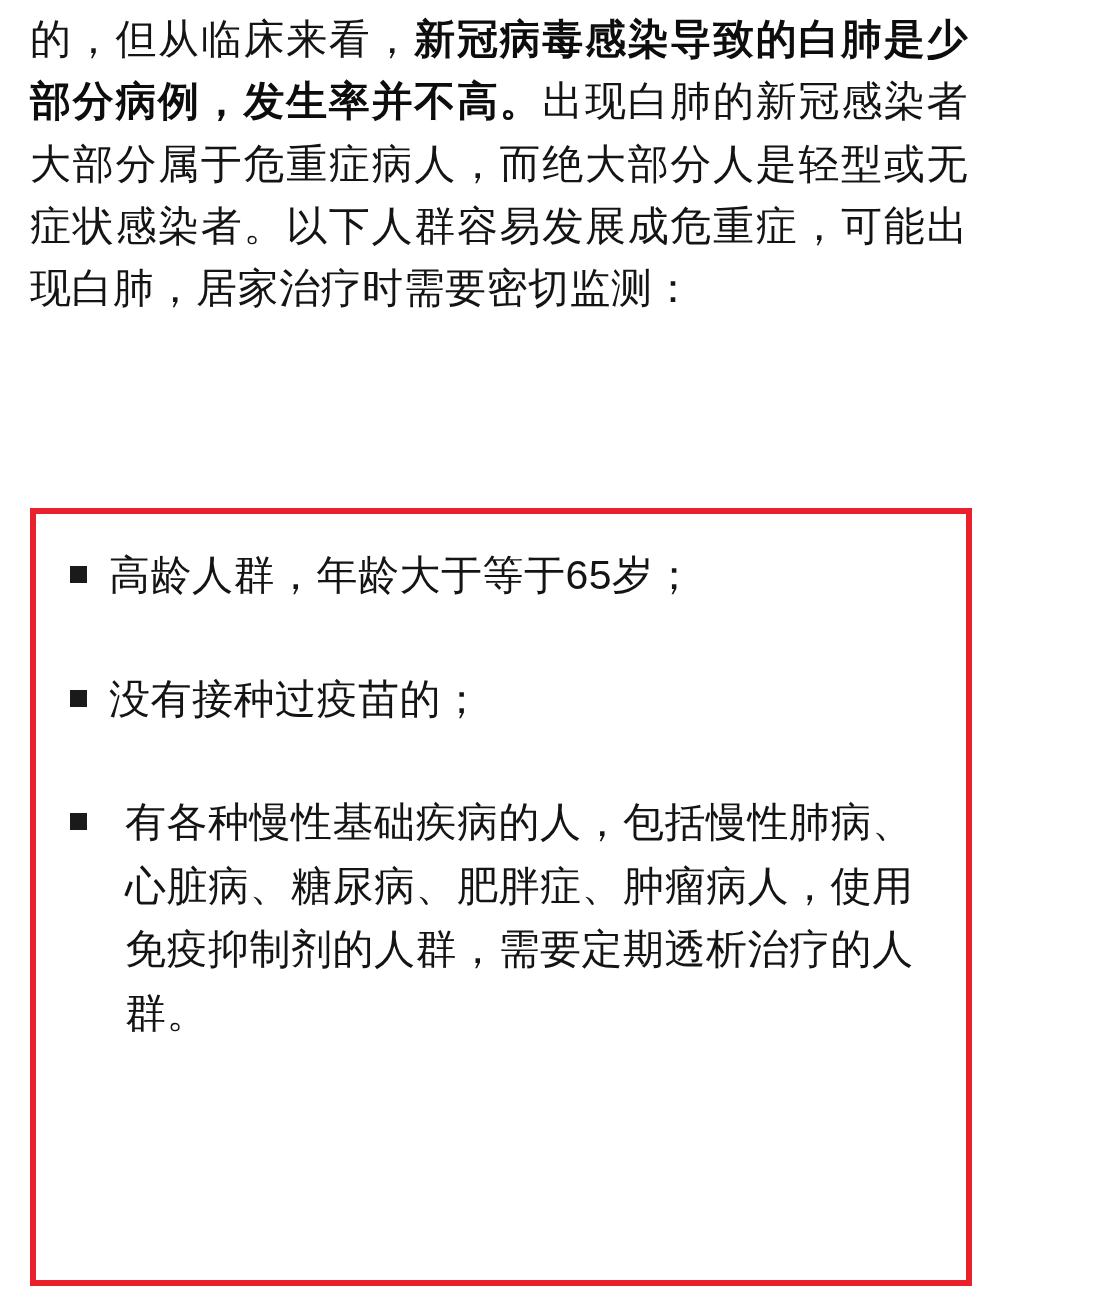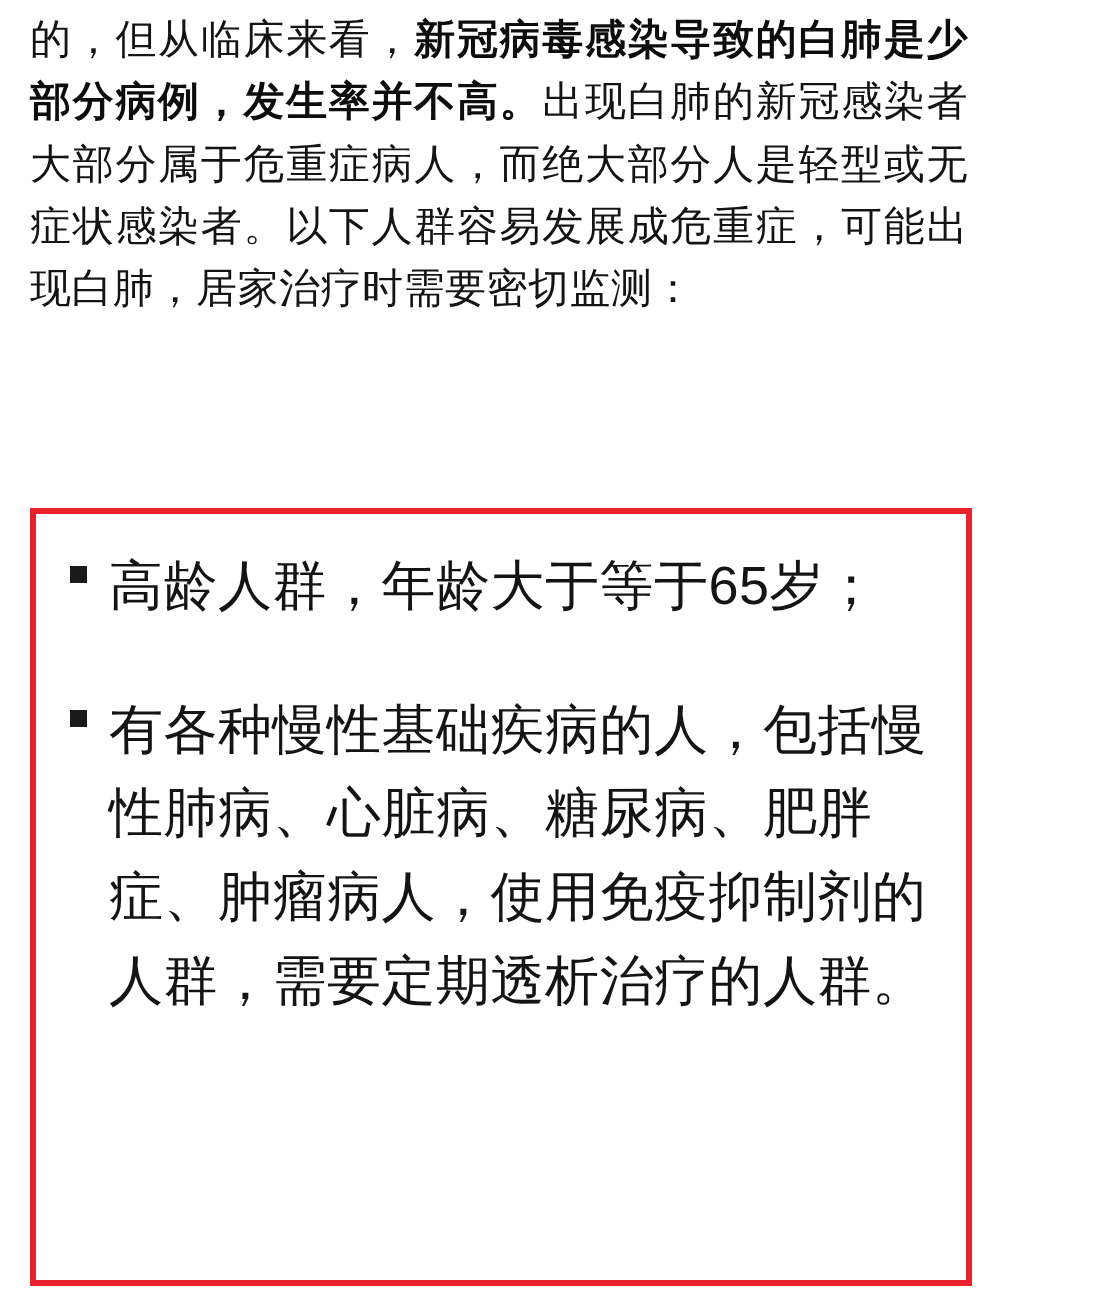--- a/index.html
+++ b/index.html
@@ -53,31 +53,32 @@
     margin: 0;
     padding: 0;
   }
   .bullet-item {
     display: flex;
     align-items: flex-start;
     margin-bottom: 60px;
   }
   .bullet-item:last-child {
     margin-bottom: 0;
+    gap: 16px;
   }
   .bullet-marker {
     flex: 0 0 auto;
     width: 17px;
     height: 17px;
     background: #1a1a1a;
     margin-top: 22px;
     margin-right: 22px;
   }
   .bullet-text {
-    font-size: 54px;
+    font-size: 41px;
     line-height: 1.55;
     letter-spacing: 0.5px;
     color: #141414;
     flex: 1 1 auto;
   }
 </style>
 </head>
 <body>
 
 <div class="page">
@@ -87,18 +88,22 @@
   </div>
 
   <div class="callout">
     <ul class="bullet-list">
       <li class="bullet-item">
         <span class="bullet-marker"></span>
         <span class="bullet-text">高龄人群，年龄大于等于65岁；</span>
       </li>
       <li class="bullet-item">
         <span class="bullet-marker"></span>
+        <span class="bullet-text">没有接种过疫苗的；</span>
+      </li>
+      <li class="bullet-item">
+        <span class="bullet-marker"></span>
         <span class="bullet-text">有各种慢性基础疾病的人，包括慢性肺病、心脏病、糖尿病、肥胖症、肿瘤病人，使用免疫抑制剂的人群，需要定期透析治疗的人群。</span>
       </li>
     </ul>
   </div>
 
 </div>
 
 </body></html>

